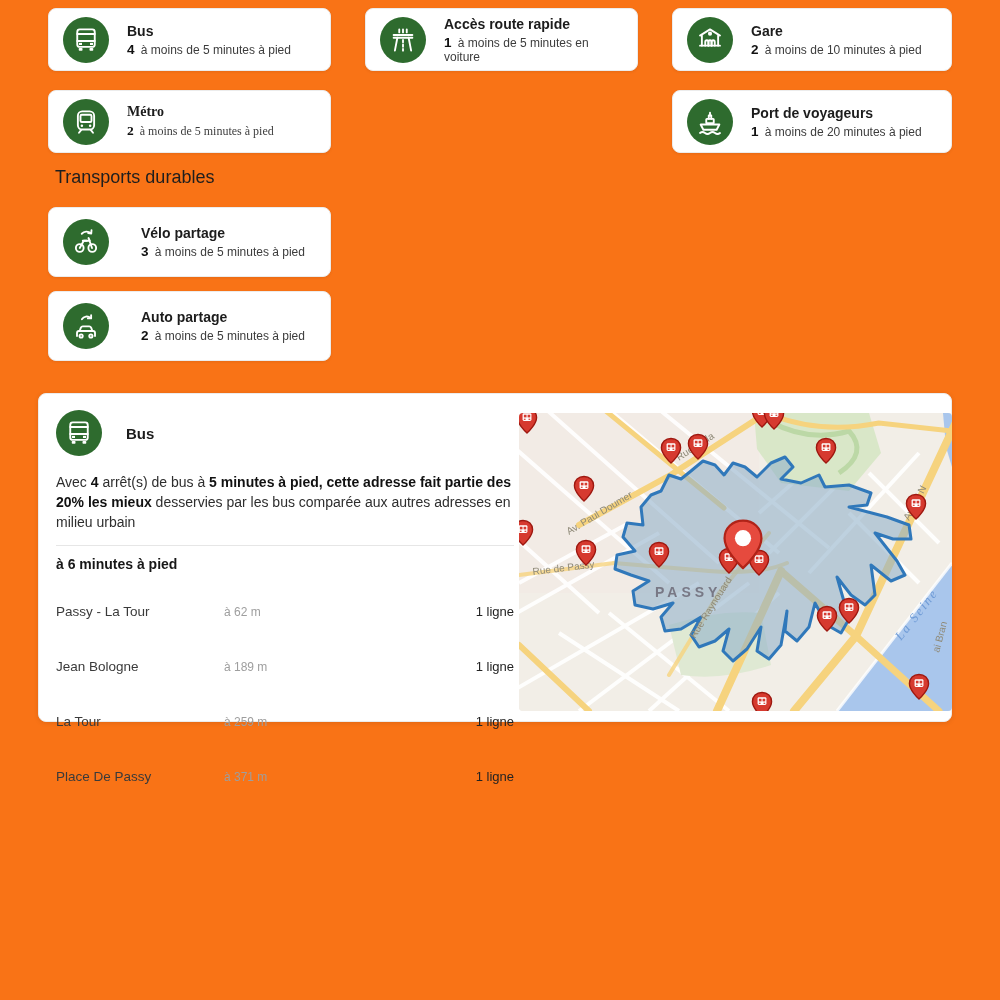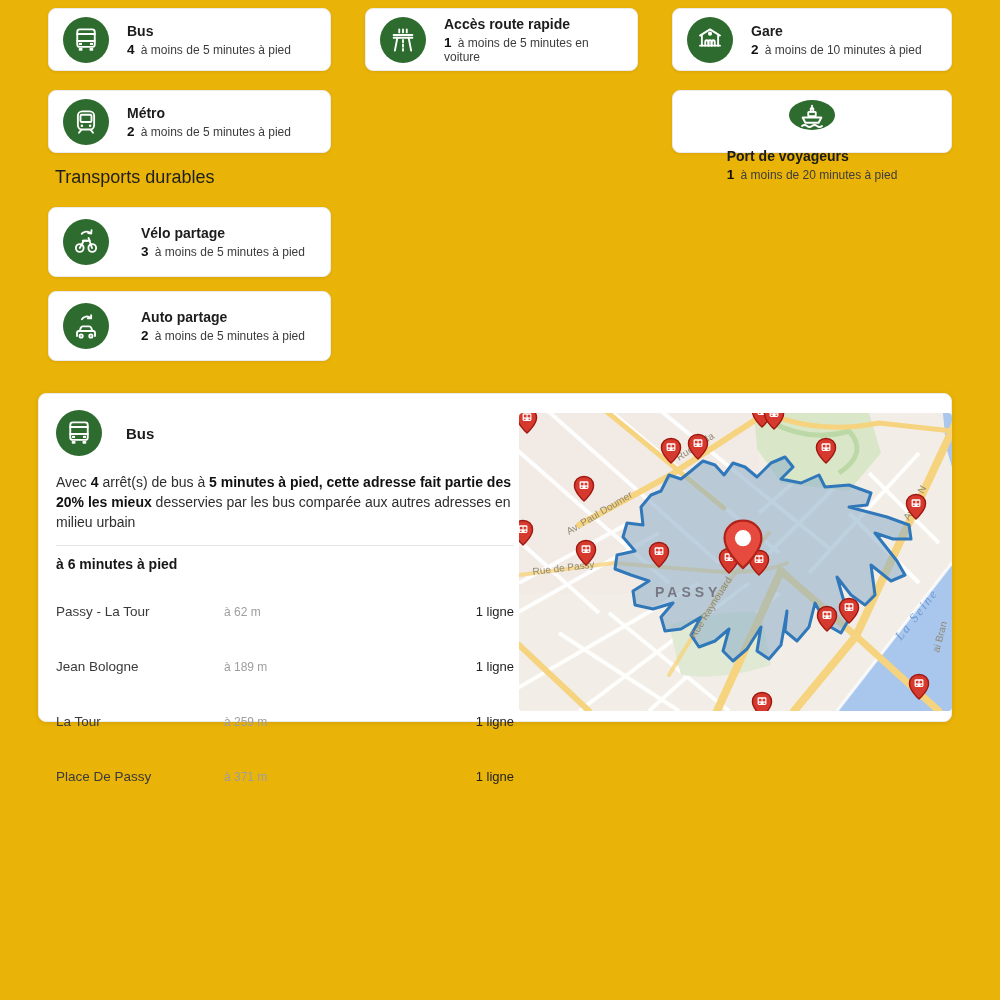--- a/index.html
+++ b/index.html
@@ -3,21 +3,21 @@
 <meta charset="utf-8">
 <style>
   :root{
     --green:#2e6b2e; --pin-red:#d63a2f; --pin-dark:#9e1810;
     --iso-fill:#8fb0c9; --iso-stroke:#3078ba;
     --water:#a9c6ec; --park:#d9e7c8; --park2:#dfe9d3;
     --road-yellow:#f6d37e; --map-base:#f2eee7; --block:#f3eae3;
   }
   *{margin:0;padding:0;box-sizing:border-box;}
   html,body{background:#fff;}
-  .page{position:relative;width:1000px;height:1000px;background:#eab308;
+  .page{position:relative;width:1000px;height:1000px;background:#f97316;
         font-family:"Liberation Sans",sans-serif;color:#222;overflow:hidden;}
 
   
   .cards-grid{position:absolute;left:48px;top:8px;width:904px;
     display:grid;grid-template-columns:283px 273px 280px;column-gap:34px;row-gap:19px;}
   .scard{background:#fff;border:1px solid #ececec;border-radius:8px;
     box-shadow:0 1px 3px rgba(0,0,0,.08);display:flex;align-items:center;
     gap:18px;padding:9px 14px;height:63px;}
   .cards-col .scard{height:70px;gap:32px;}
   .icon-circle{width:46px;height:46px;min-width:46px;border-radius:50%;
@@ -118,38 +118,38 @@
             <circle cx="12" cy="6.9" r="0.9"></circle>
           </svg>
         </span>
       <div class="scard-text">
         <div class="scard-title">Gare</div>
         <div class="scard-sub">
           <b>2</b><span> à moins de 10 minutes à pied</span>
         </div>
       </div>
     </div>
-      <div class="scard" style="grid-area: 2 / 1;">
+      <div class="scard" style="grid-area: 2 / 1; font-family: Liberation Serif, serif;">
       <span class="icon-circle">
           <svg viewBox="0 0 24 24">
             <rect x="5.5" y="3.5" width="13" height="14.5" rx="3.5"></rect>
             <rect x="7.6" y="6.2" width="8.8" height="5.8" rx="1"></rect>
             <circle cx="8.7" cy="15" r="1" fill="#fff" stroke="none"></circle>
             <circle cx="15.3" cy="15" r="1" fill="#fff" stroke="none"></circle>
             <path d="M8.2,18.3 L6.4,20.6 M15.8,18.3 L17.6,20.6"></path>
           </svg>
         </span>
       <div class="scard-text">
         <div class="scard-title">Métro</div>
         <div class="scard-sub">
           <b>2</b><span> à moins de 5 minutes à pied</span>
         </div>
       </div>
     </div>
-      <div class="scard" style="grid-area: 2 / 3; flex-direction: column;">
+      <div class="scard" style="grid-area: 2 / 3;">
       <span class="icon-circle">
           <svg viewBox="0 0 24 24">
             <path d="M4.5,14 h15 l-2.2,4.2 h-10.6 Z"></path>
             <rect x="9" y="9.5" width="6" height="3.5" rx=".5"></rect>
             <path d="M11,9.5 V6.8 h2 v2.7"></path>
             <path d="M12,6.8 V4.6"></path>
             <path d="M4,20.8 q2,-1.6 4,0 q2,1.6 4,0 q2,-1.6 4,0 q2,1.6 4,0"></path>
           </svg>
         </span>
       <div class="scard-text">

